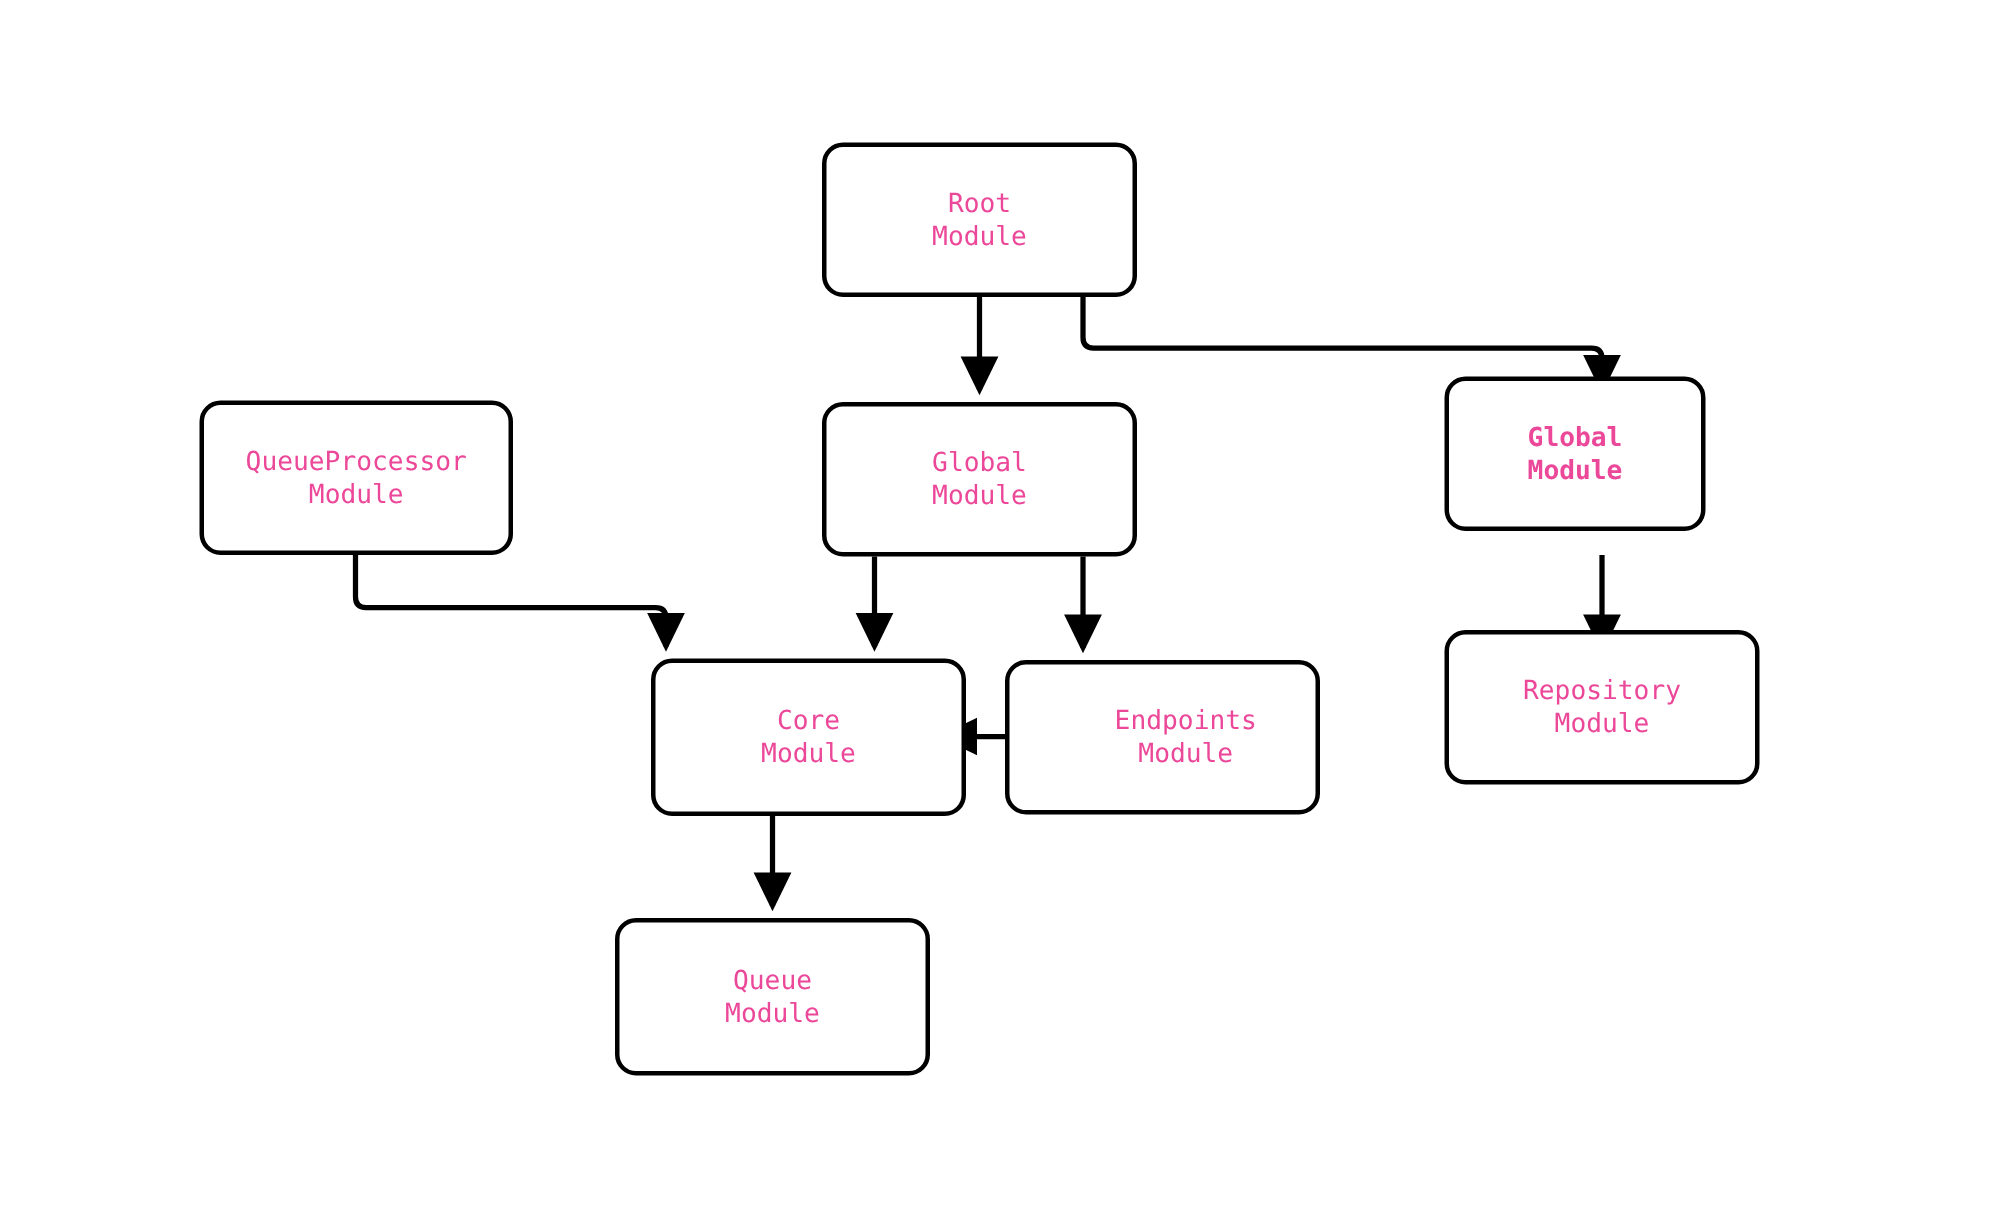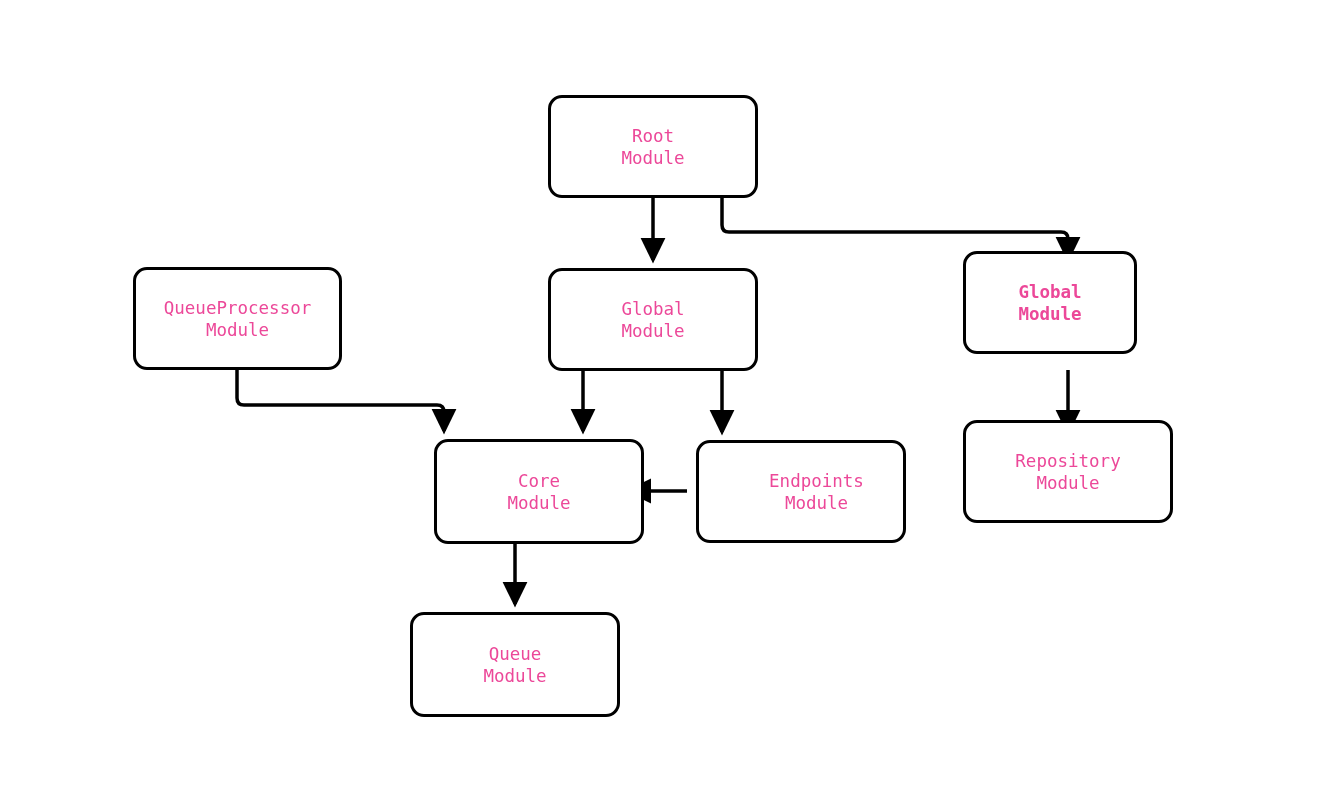--- a/index.html
+++ b/index.html
@@ -96,21 +96,21 @@
   <div class="node" style="left:963px; top:251px; width:174px; height:103px;font-weight:bold;">
     <div class="node-label">Global</div>
     <div class="node-label">Module</div>
   </div>
 
   <div class="node" style="left:410px; top:439px; width:210px; height:105px;margin-left:24px;">
     <div class="node-label">Core</div>
     <div class="node-label">Module</div>
   </div>
 
-  <div class="node" style="left:696px; top:440px; width:210px; height:103px;padding-left:31px;">
+  <div class="node" style="left:670px; top:440px; width:210px; height:103px;padding-left:31px;">
     <div class="node-label">Endpoints</div>
     <div class="node-label">Module</div>
   </div>
 
   <div class="node" style="left:963px; top:420px; width:210px; height:103px;">
     <div class="node-label">Repository</div>
     <div class="node-label">Module</div>
   </div>
 
   <div class="node" style="left:410px; top:612px; width:210px; height:105px;">

